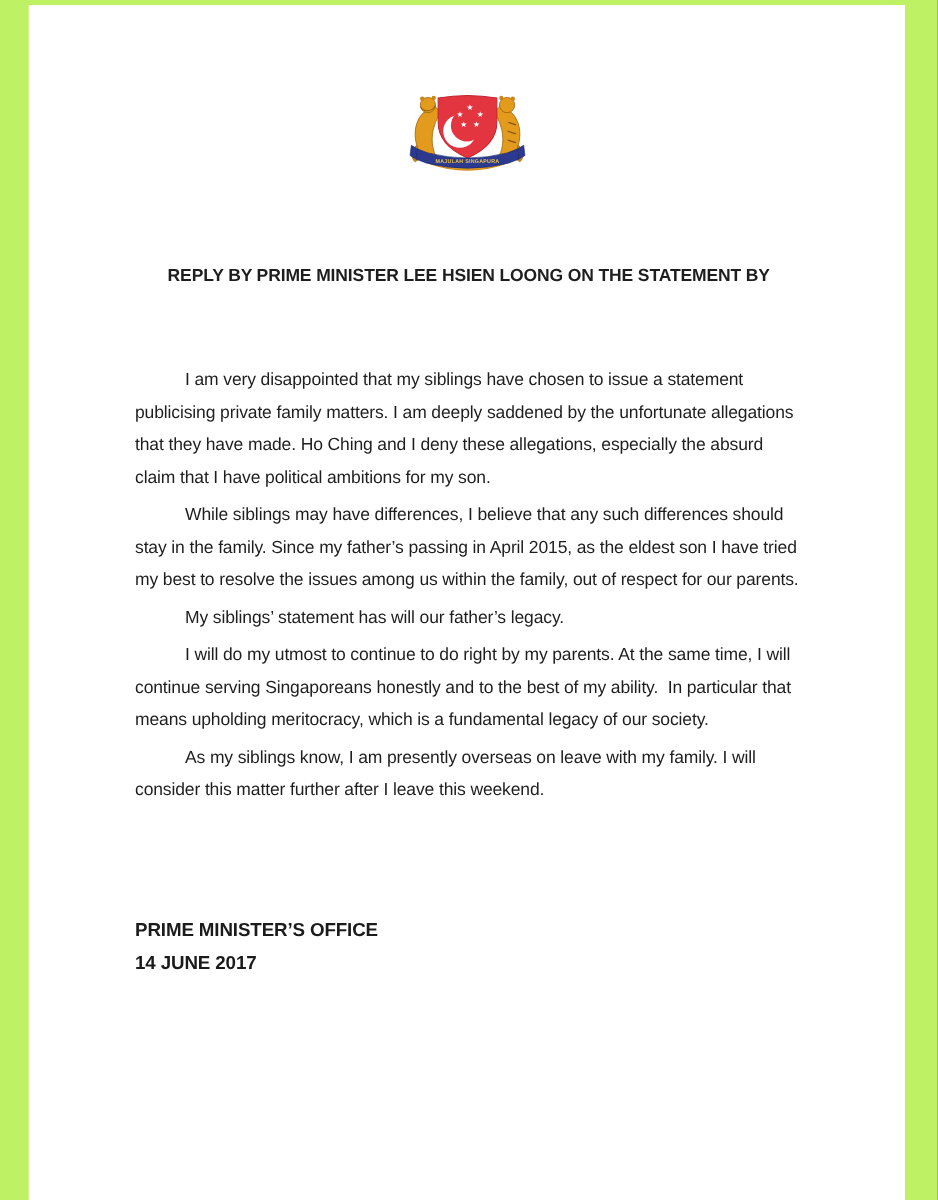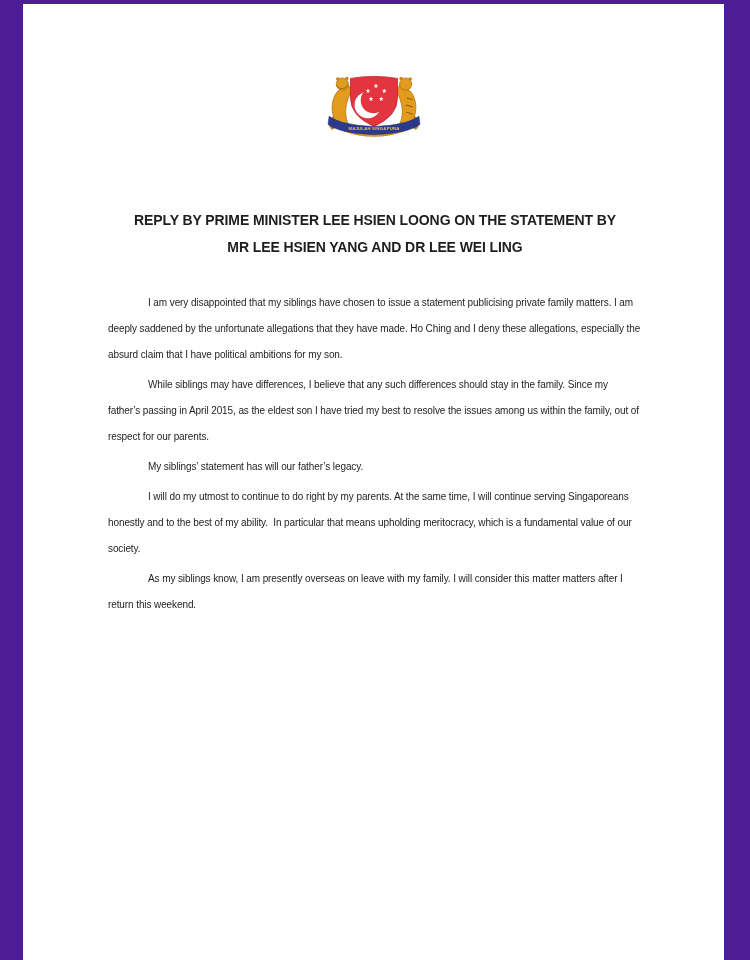--- a/index.html
+++ b/index.html
@@ -6,21 +6,21 @@
   html, body {
     margin: 0; padding: 0;
     width: 750px; height: 960px;
     overflow: hidden;
     background: #7d7d7d;
     font-family: "Liberation Sans", "DejaVu Sans", sans-serif;
   }
   .viewport {
     position: relative;
     width: 750px; height: 960px;
-    background: #4c1d95;
+    background: #bef264;
   }
   .paper {
     position: absolute;
     left: 23px; top: 4px;
     width: 701px; height: 956px;
     background: #ffffff;
   }
   .crest {
     position: absolute;
     top: 67px; left: 50%;
@@ -38,21 +38,21 @@
     font-weight: 700;
     letter-spacing: -0.1px;
     line-height: 27px;
     color: #1e1e1e;
   }
   .doc-title .title-line { display: block; white-space: nowrap; }
   .content {
     position: absolute;
     top: 286px; left: 85px;
     width: 534px;
-    font-size: 10px;
+    font-size: 14px;
     letter-spacing: -0.1px;
     line-height: 26px;
     color: #1e1e1e;
   }
   .content p {
     margin: 0 0 4px 0;
     text-indent: 40px;
     white-space: pre-wrap;
   }
   .doc-footer {
@@ -117,26 +117,29 @@
           <path d="M8,47 L3,44 L2,52 L7,55 Z" fill="#2b3a8f" stroke="#1b2a6f" stroke-width="0.5"></path>
           <path d="M86,47 L91,44 L92,52 L87,55 Z" fill="#2b3a8f" stroke="#1b2a6f" stroke-width="0.5"></path>
           <path d="M8,47 L16,50 Q47,58 78,50 L86,47 L87,55 L79,58 Q47,66 15,58 L7,55 Z" fill="#2b3a8f" stroke="#1b2a6f" stroke-width="0.5"></path>
           <text x="47" y="57.6" text-anchor="middle" font-size="4.2" font-weight="bold" letter-spacing="0.2" fill="#edc24a" font-family="Liberation Sans, sans-serif">MAJULAH SINGAPURA</text>
         </g>
       </svg>
     </div>
 
     <h1 class="doc-title">
       <span class="title-line">REPLY BY PRIME MINISTER LEE HSIEN LOONG ON THE STATEMENT BY</span>
-      <span class="title-line">MR LEE HSIEN YANG AND DR LEE WEI LING</span>
     </h1>
 
     <div class="content">
       <p>I am very disappointed that my siblings have chosen to issue a statement publicising private family matters. I am deeply saddened by the unfortunate allegations that they have made. Ho Ching and I deny these allegations, especially the absurd claim that I have political ambitions for my son.</p>
       <p>While siblings may have differences, I believe that any such differences should stay in the family. Since my father’s passing in April 2015, as the eldest son I have tried my best to resolve the issues among us within the family, out of respect for our parents.</p>
       <p>My siblings’ statement has will our father’s legacy.</p>
-      <p>I will do my utmost to continue to do right by my parents. At the same time, I will continue serving Singaporeans honestly and to the best of my ability.  In particular that means upholding meritocracy, which is a fundamental value of our society.</p>
-      <p>As my siblings know, I am presently overseas on leave with my family. I will consider this matter matters after I return this weekend.</p>
+      <p>I will do my utmost to continue to do right by my parents. At the same time, I will continue serving Singaporeans honestly and to the best of my ability.  In particular that means upholding meritocracy, which is a fundamental legacy of our society.</p>
+      <p>As my siblings know, I am presently overseas on leave with my family. I will consider this matter further after I leave this weekend.</p>
     </div>
 
+    <div class="doc-footer">
+      <div>PRIME MINISTER’S OFFICE</div>
+      <div>14 JUNE 2017</div>
+    </div>
 
   </div>
 </div>
 
 </body></html>

